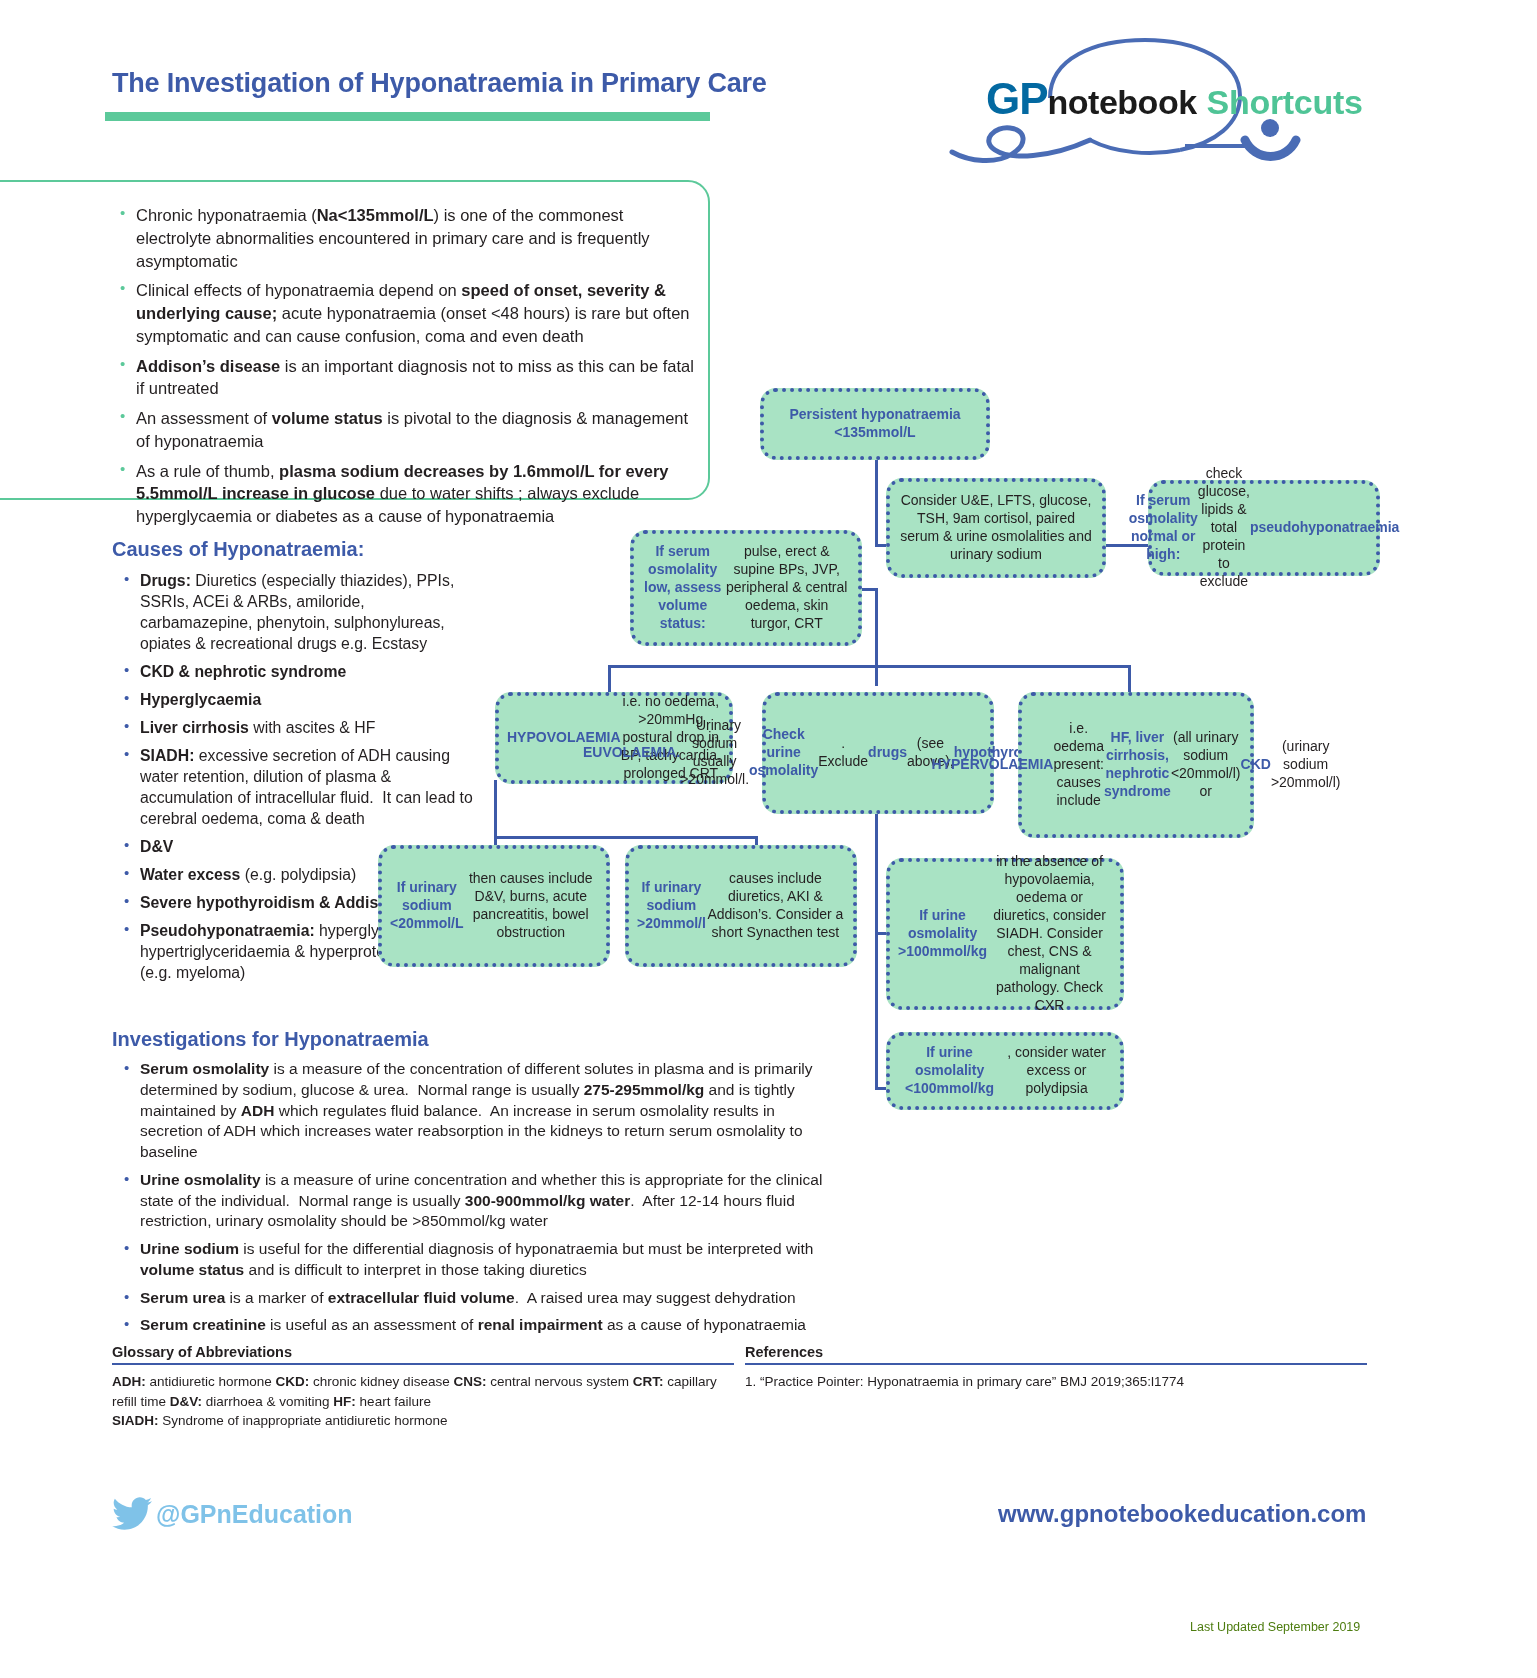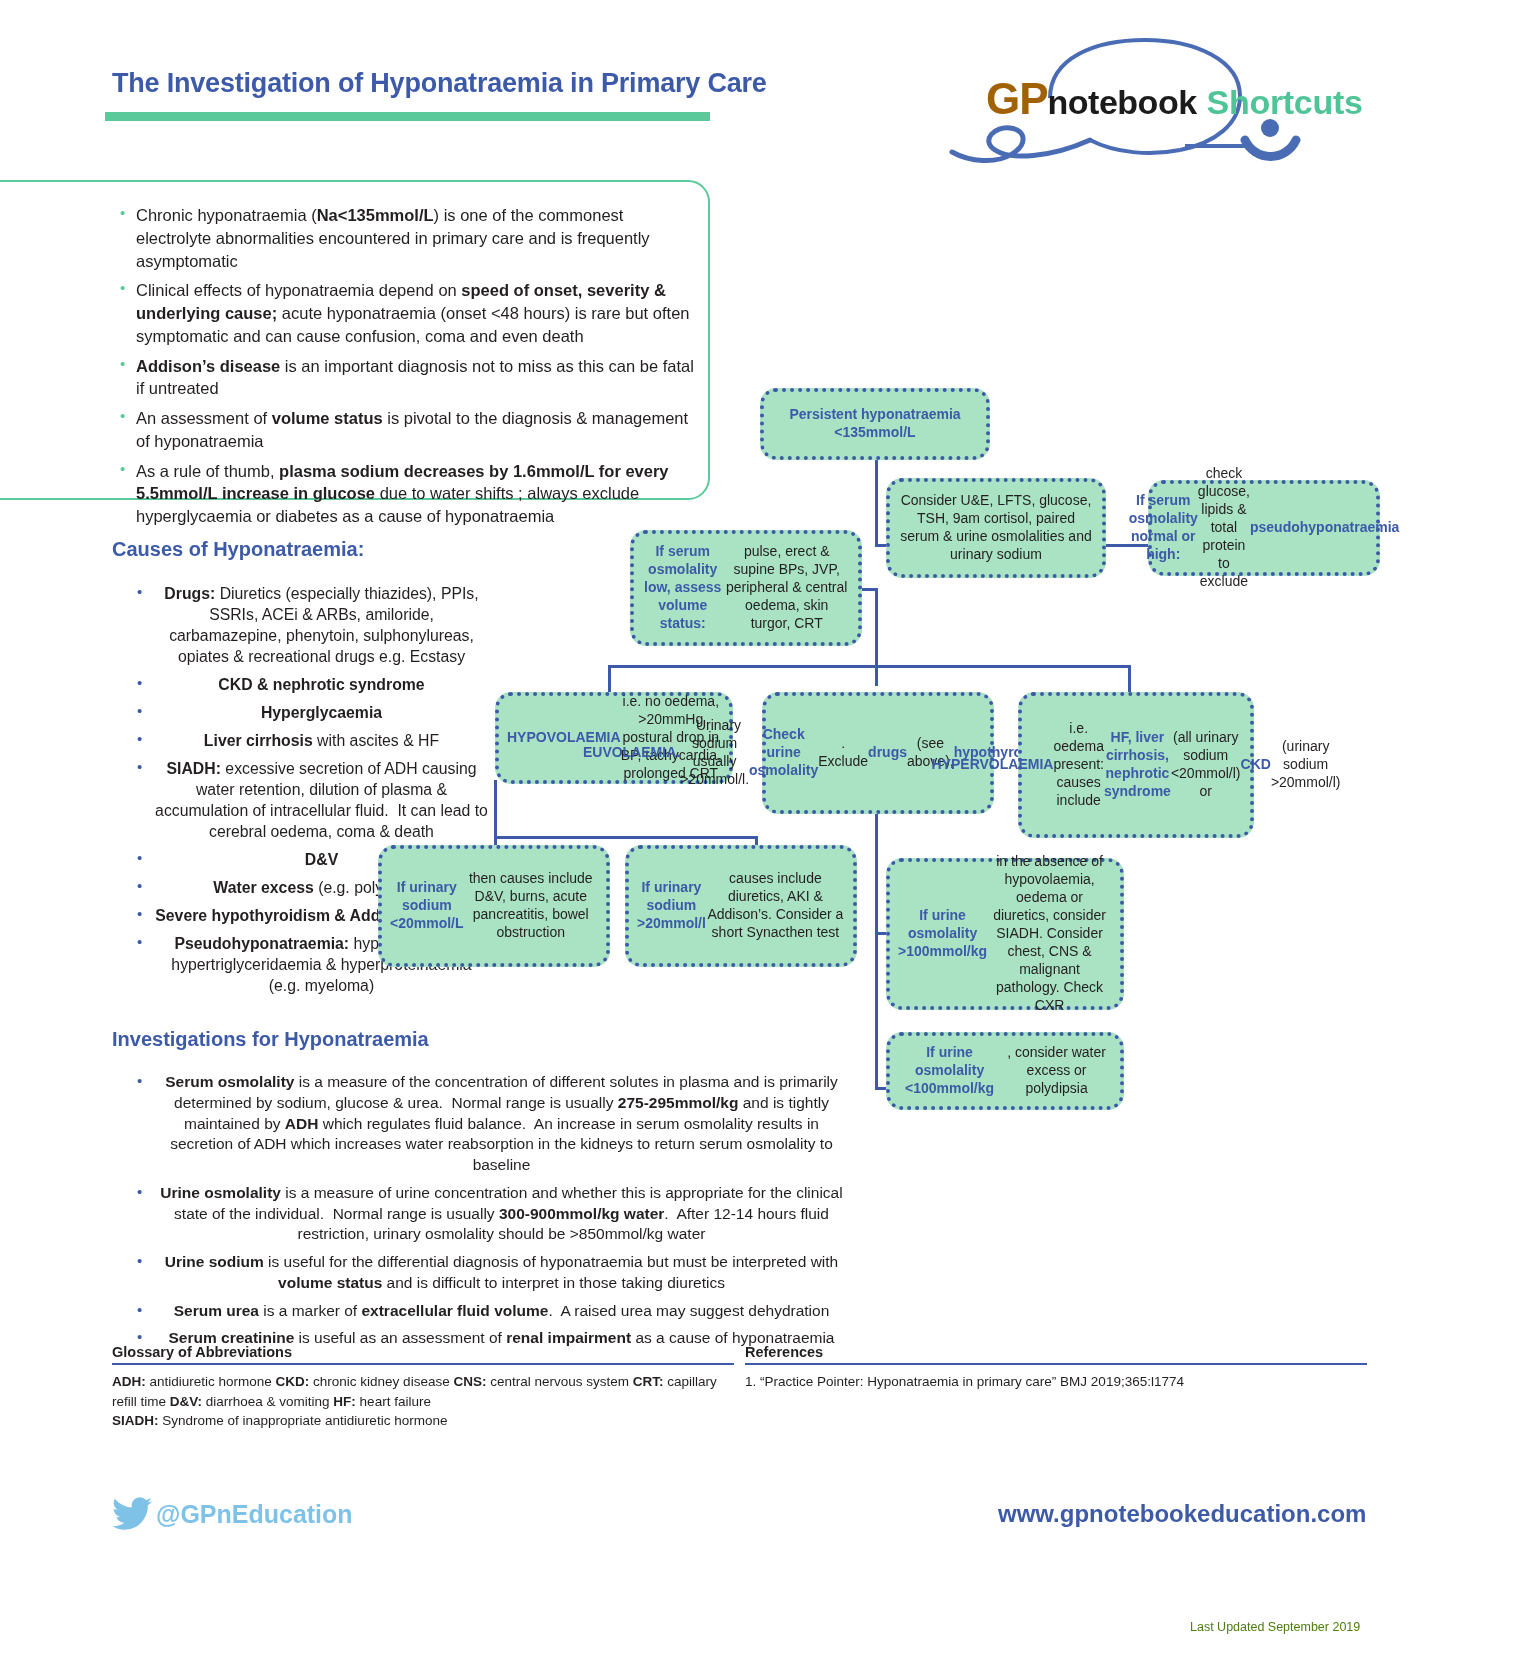--- a/index.html
+++ b/index.html
@@ -22,41 +22,41 @@
   }
   .title-rule {
     position:absolute; left:105px; top:112px;
     width:605px; height:9px; background:#5cc99a;
   }
 
   
   .logo { position:absolute; left:900px; top:28px; width:470px; height:150px; }
   .logo svg { position:absolute; left:0; top:0; }
   .logo-text { position:absolute; left:86px; top:46px; white-space:nowrap; }
-  .logo-gp { font-size:44px; font-weight:bold; color:#a16207; letter-spacing:-1px; }
+  .logo-gp { font-size:44px; font-weight:bold; color:#0369a1; letter-spacing:-1px; }
   .logo-nb { font-size:34px; font-weight:bold; color:#1b1b1b; letter-spacing:-0.5px;text-align:right; }
   .logo-sc { font-size:34px; font-weight:bold; color:#4fc496; letter-spacing:-0.3px; margin-left:10px;}
 
   
   .intro-box {
     position:absolute; left:-8px; top:180px; width:718px; height:320px;
     border:2px solid #5cc99a;
     border-top-right-radius:22px; border-bottom-right-radius:22px;
     background:#fff;
   }
   .intro-list { position:absolute; left:118px; top:204px; width:580px; }
   .intro-list li {
     font-size:16.5px; line-height:1.38; margin-bottom:7px; color:#231f20;
   }
   ul.gbul { list-style:none; margin:0; padding:0; }
   ul.gbul > li { position:relative; padding-left:18px; }
   ul.gbul > li:before {
     content:"•"; position:absolute; left:2px; top:-1px; color:#5cc99a; font-size:15px;
   }
-  ul.bbul { list-style:none; margin:17px; padding:0;text-align:center; }
+  ul.bbul { list-style:none; margin:4px; padding:0; }
   ul.bbul > li { position:relative; padding-left:18px; }
   ul.bbul > li:before {
     content:"•"; position:absolute; left:2px; top:-1px; color:#3d5aa8; font-size:15px;
   }
 
   
   .sec-head {
     font-size:20px; font-weight:bold; color:#3d5aa8;
   }
   #causes-head { position:absolute; left:112px; top:538px; }

